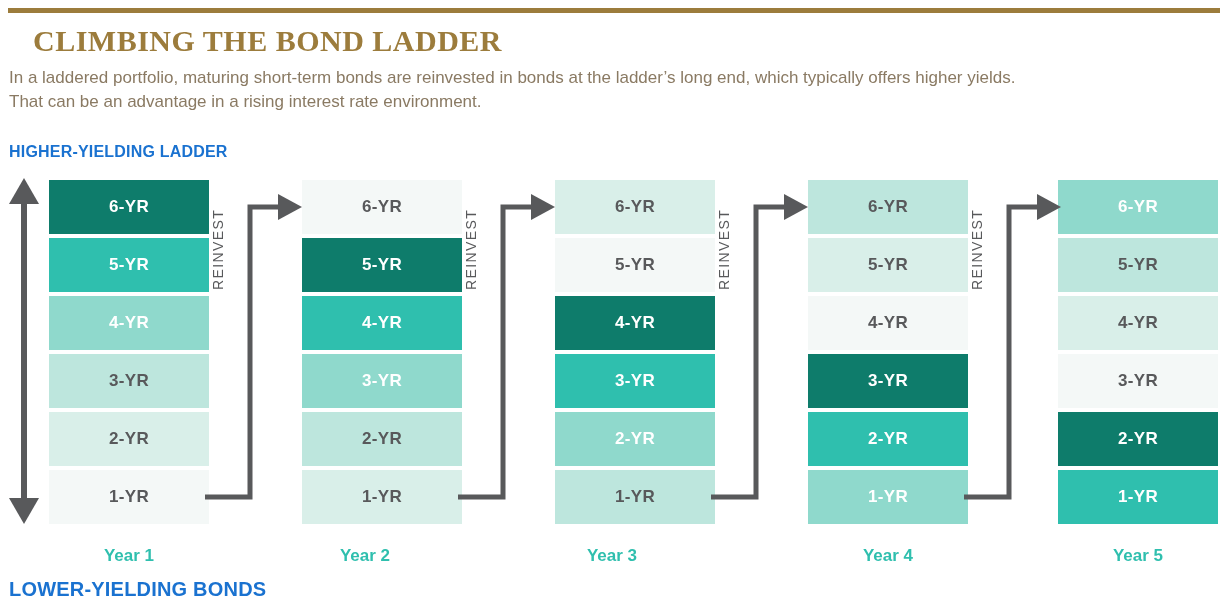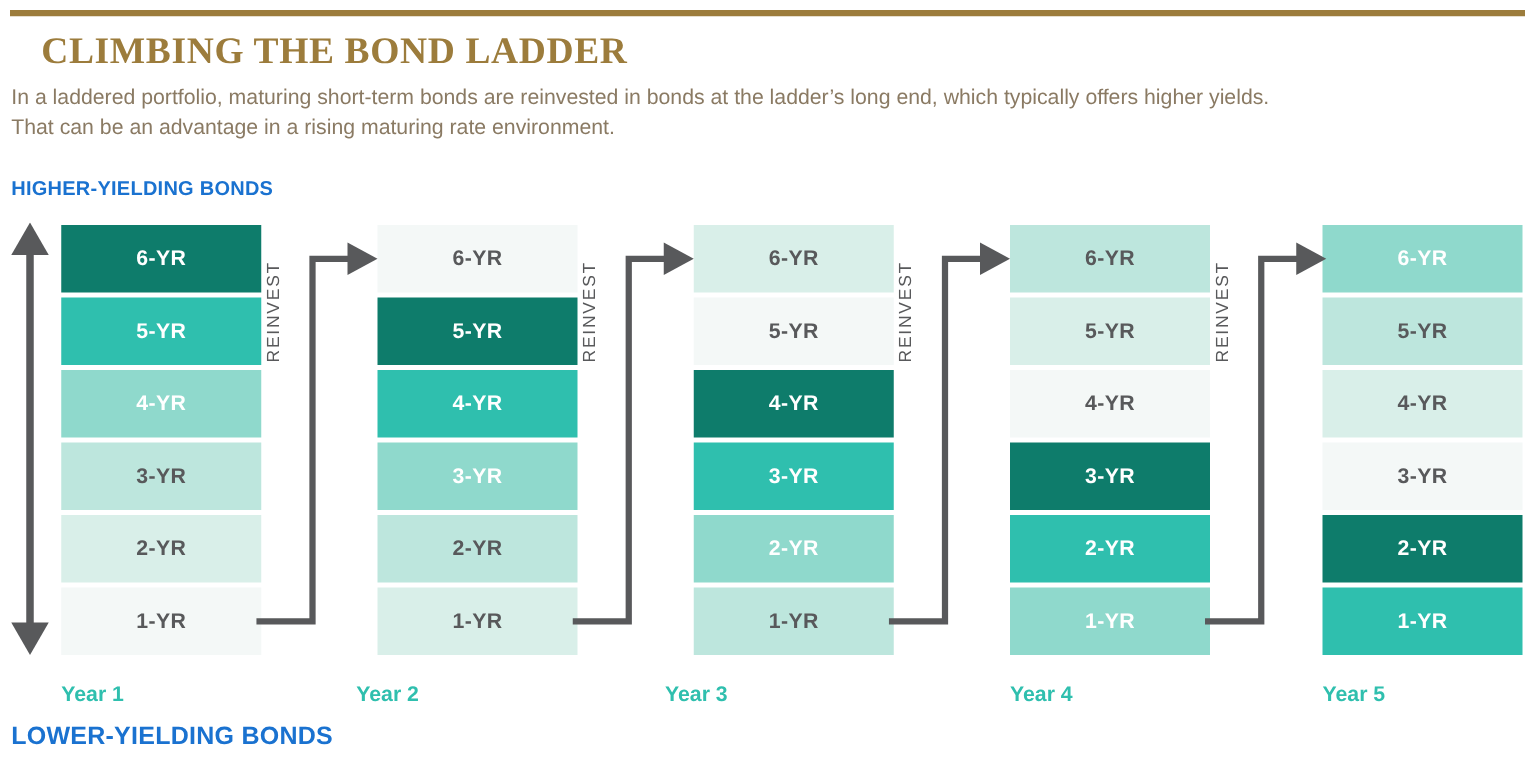--- a/index.html
+++ b/index.html
@@ -71,45 +71,45 @@
   .reinvest-label {
     position:absolute; left:5px; top:110px;
     transform:rotate(-90deg); transform-origin:left top;
     font-size:14px; letter-spacing:1.4px; color:#58595b;
     white-space:nowrap;
   }
 
   
   .year {
     position:absolute; top:546px;
-    width:160px; text-align:left;
+    width:160px; text-align:center;
     font-size:17px; font-weight:700;
     color:#2fbfae;
   }
   .y0 { left:49px; }
   .y1 { left:285px; }
   .y2 { left:532px; }
   .y3 { left:808px; }
   .y4 { left:1058px; }
 </style>
 </head>
 <body>
 
 <div class="page">
 
   <div class="top-rule"></div>
 
   <div class="title">CLIMBING THE BOND LADDER</div>
 
   <div class="subtitle">
     <div>In a laddered portfolio, maturing short-term bonds are reinvested in bonds at the ladder’s long end, which typically offers higher yields.</div>
-    <div>That can be an advantage in a rising maturing rate environment.</div>
-  </div>
-
-  <div class="label-top">HIGHER-YIELDING BONDS</div>
+    <div>That can be an advantage in a rising interest rate environment.</div>
+  </div>
+
+  <div class="label-top">HIGHER-YIELDING LADDER</div>
   <div class="label-bottom">LOWER-YIELDING BONDS</div>
 
   <div class="yield-arrow">
     <svg width="36" height="346" viewBox="0 0 36 346">
       <line x1="18" y1="20" x2="18" y2="326" stroke="#58595b" stroke-width="6"></line>
       <polygon points="18,0 33,26 3,26" fill="#58595b"></polygon>
       <polygon points="18,346 33,320 3,320" fill="#58595b"></polygon>
     </svg>
   </div>
 

